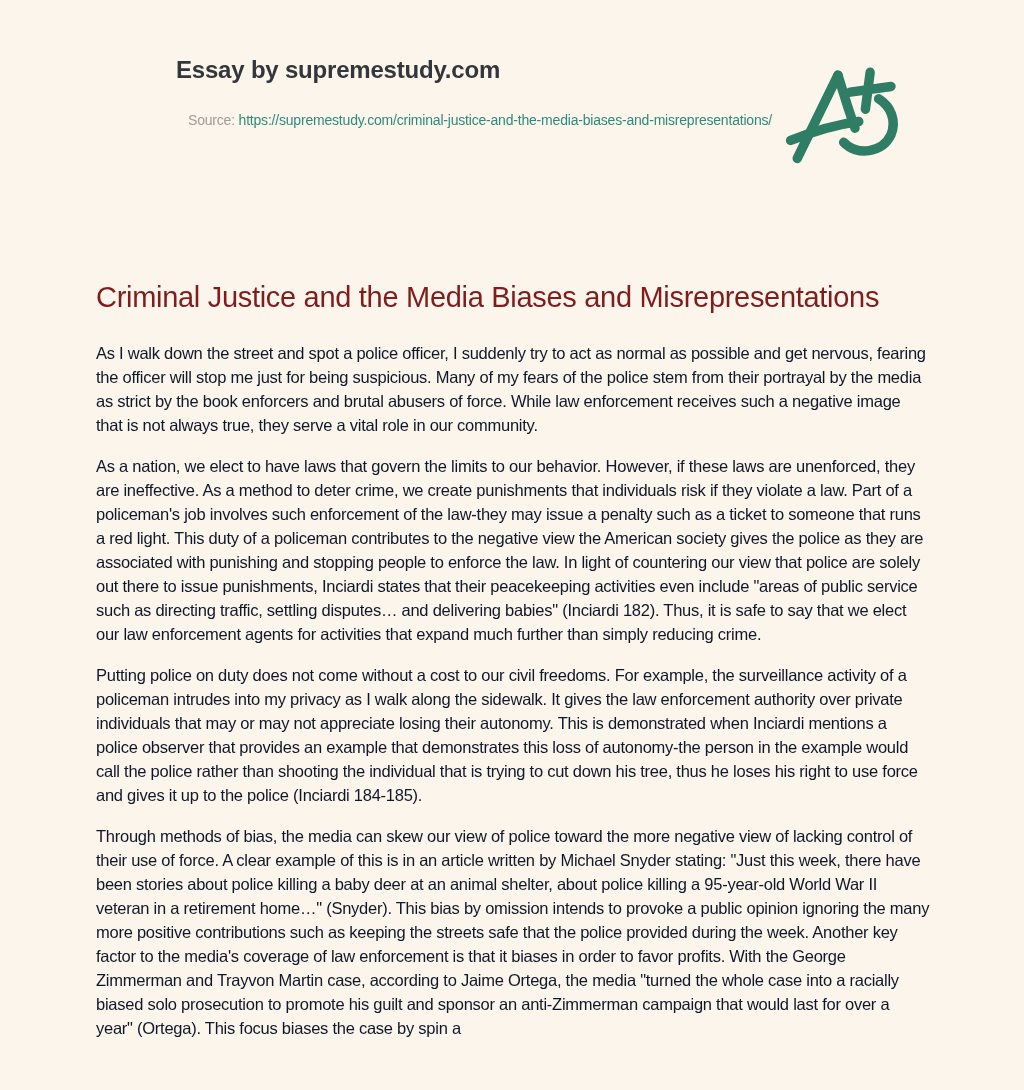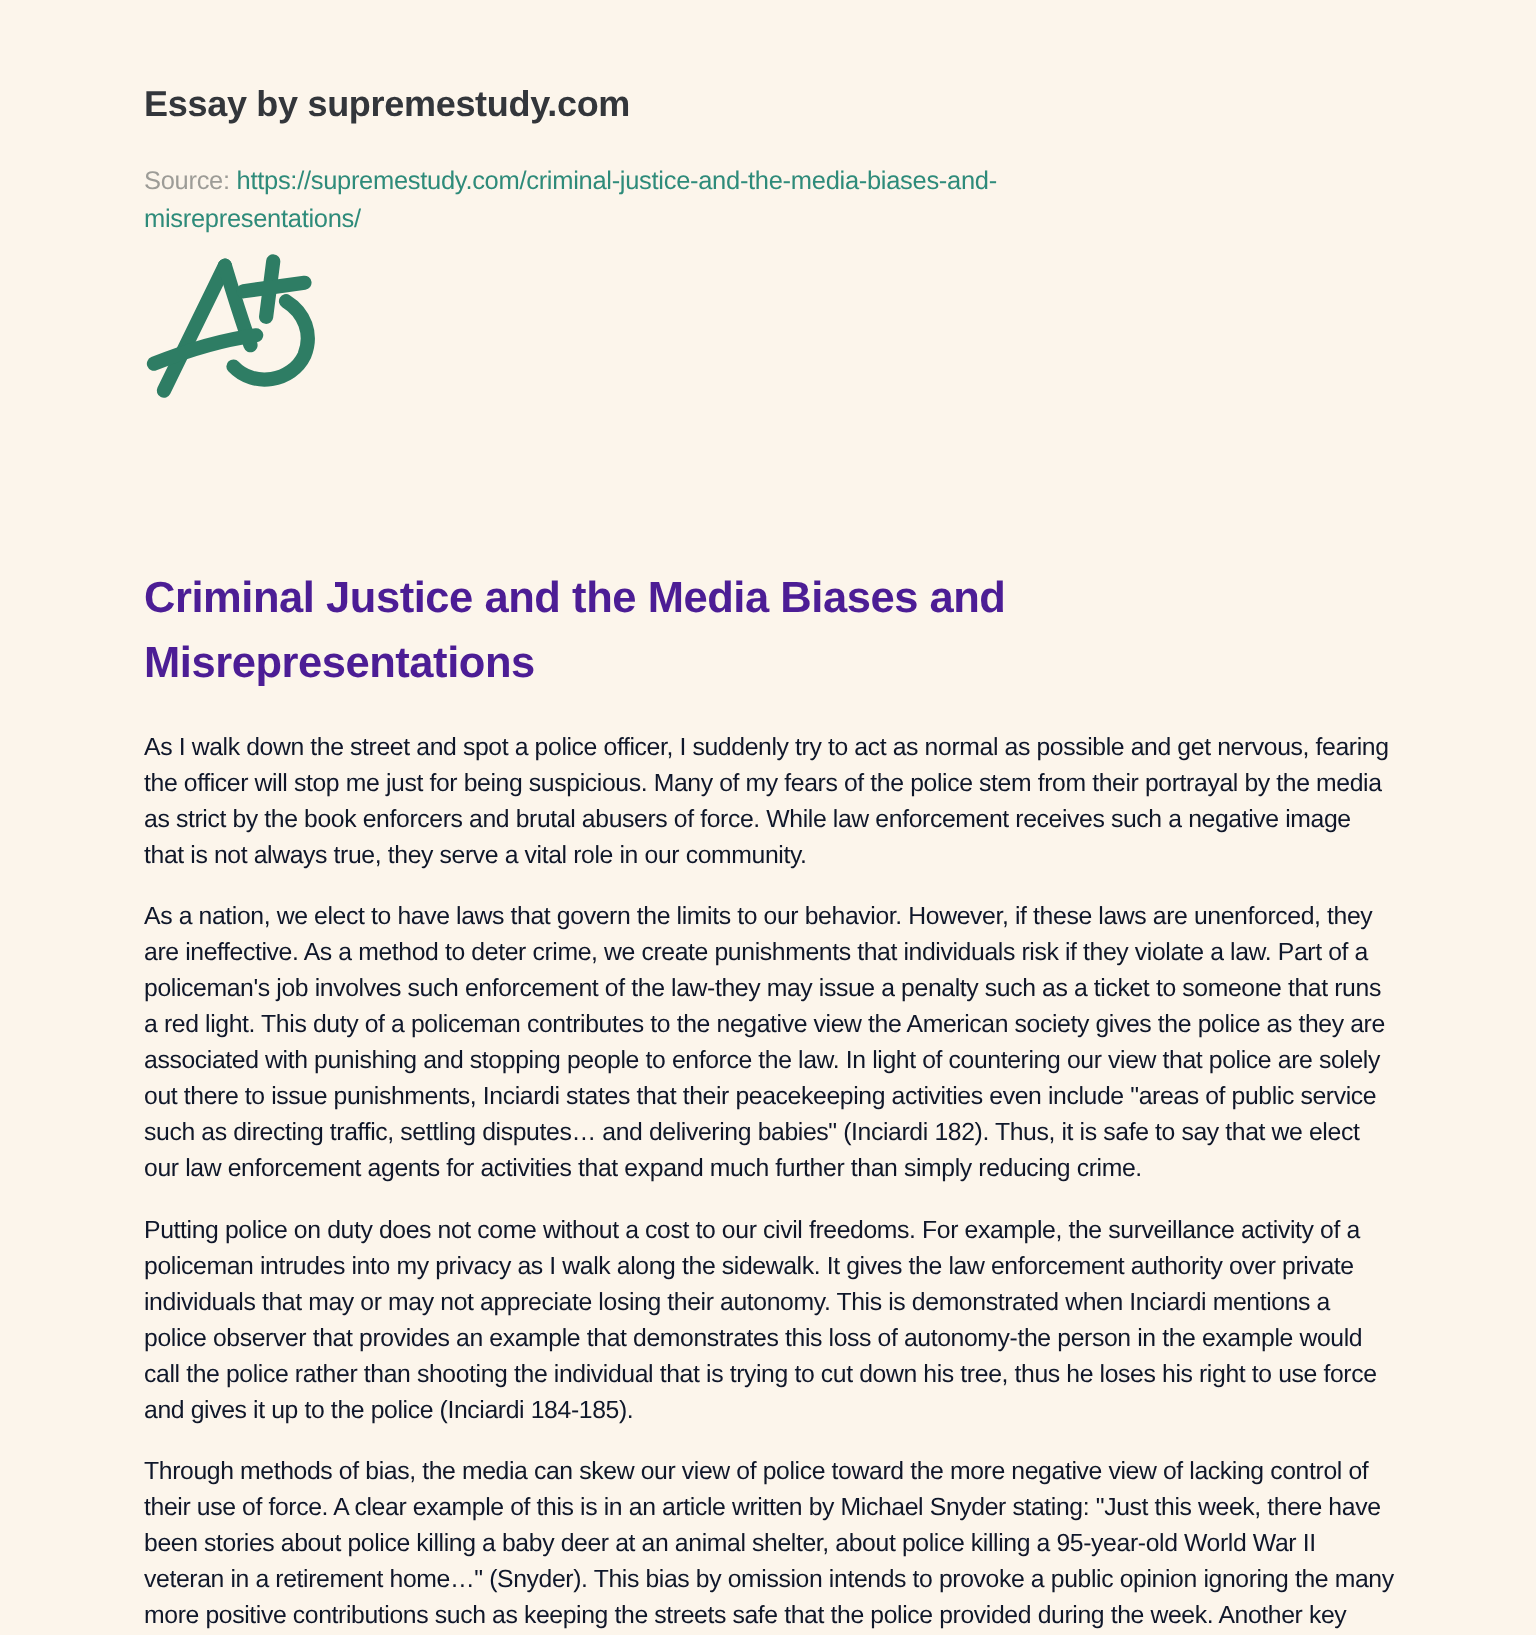--- a/index.html
+++ b/index.html
@@ -16,38 +16,37 @@
   }
   .page {
     box-sizing: border-box;
     width: 1024px;
     height: 1090px;
     padding: 56px 94px 0 96px;
     overflow: hidden;
   }
   .header {
     display: flex;
-    justify-content: flex-start;
+    justify-content: flex-end;
     align-items: flex-start;
-    flex-direction: column;
   }
   .header-text {
     max-width: 660px;
   }
   .site-heading {
     margin: 0 0 24px 0;
     font-size: 24px;
     line-height: 28px;
     font-weight: 700;
     letter-spacing: -0.2px;
     color: #33363b;
   }
   .source-line {
-    margin: 0;
-    font-size: 17px;
+    margin: 12px;
+    font-size: 14px;
     line-height: 25px;
     letter-spacing: -0.2px;
     color: #9d9c97;
   }
   .source-link {
     color: #2e8b7a;
     text-decoration: none;
   }
   .logo {
     width: 142px;
@@ -59,23 +58,23 @@
   }
   .logo svg {
     width: 100%;
     height: 100%;
     display: block;
   }
   .essay-title {
     margin: 90px 0 22px 0;
     font-size: 29px;
     line-height: 43px;
-    font-weight: 700;
+    font-weight: 400;
     letter-spacing: -0.3px;
-    color: #4c1d95;
+    color: #7f1d1d;
   }
   .para {
     margin: 0 0 17px 0;
     font-size: 16.5px;
     line-height: 24px;
     letter-spacing: -0.25px;
     color: #0f172a;
   }
 </style>
 </head>

